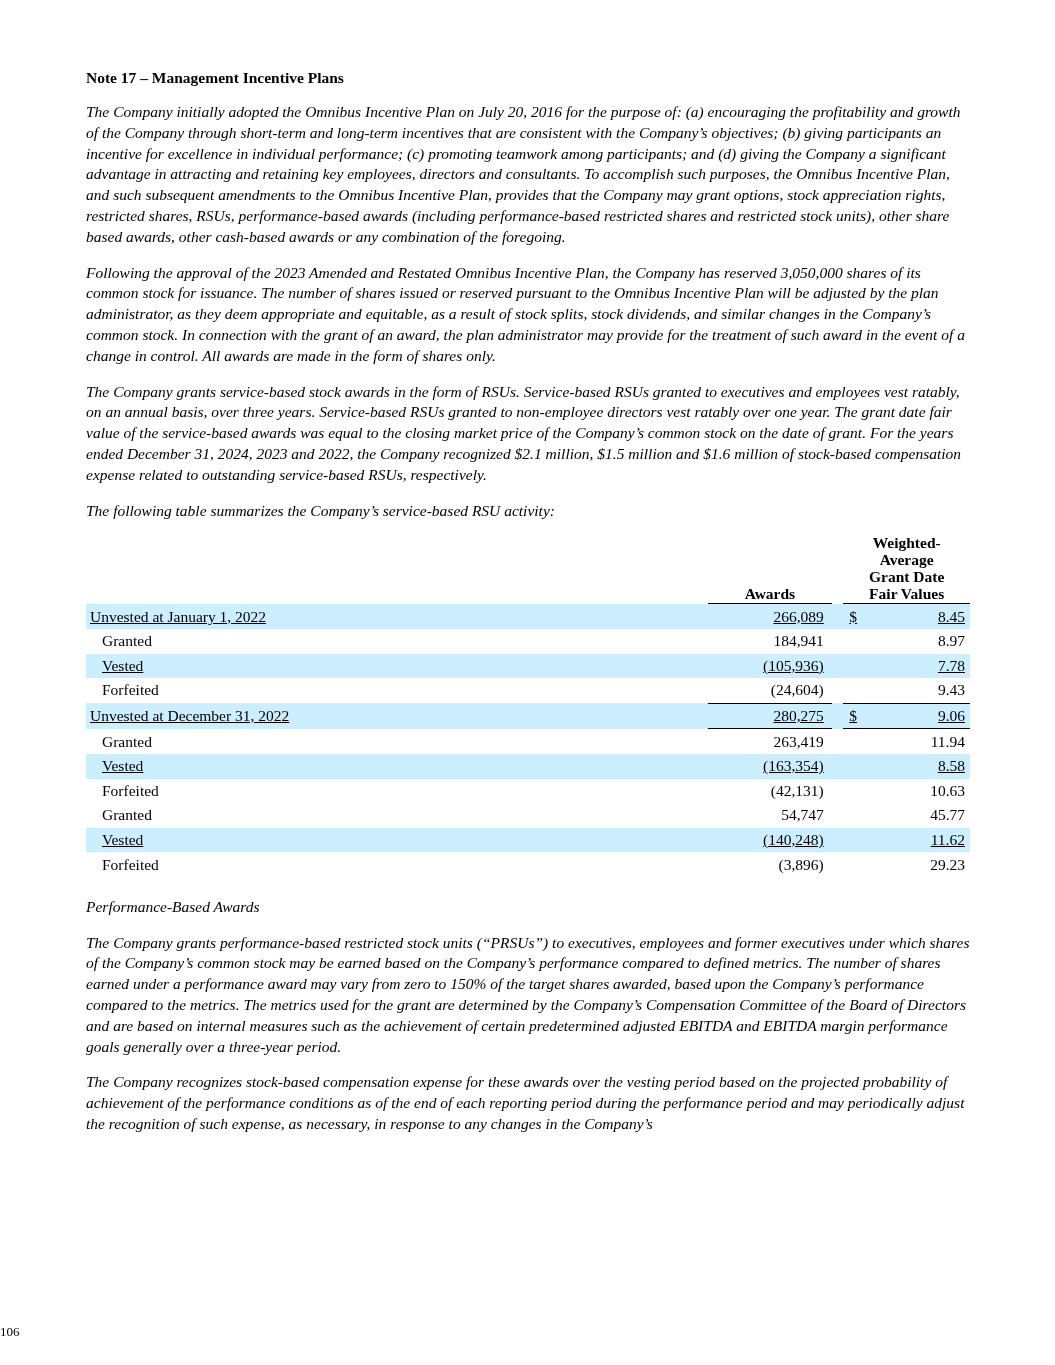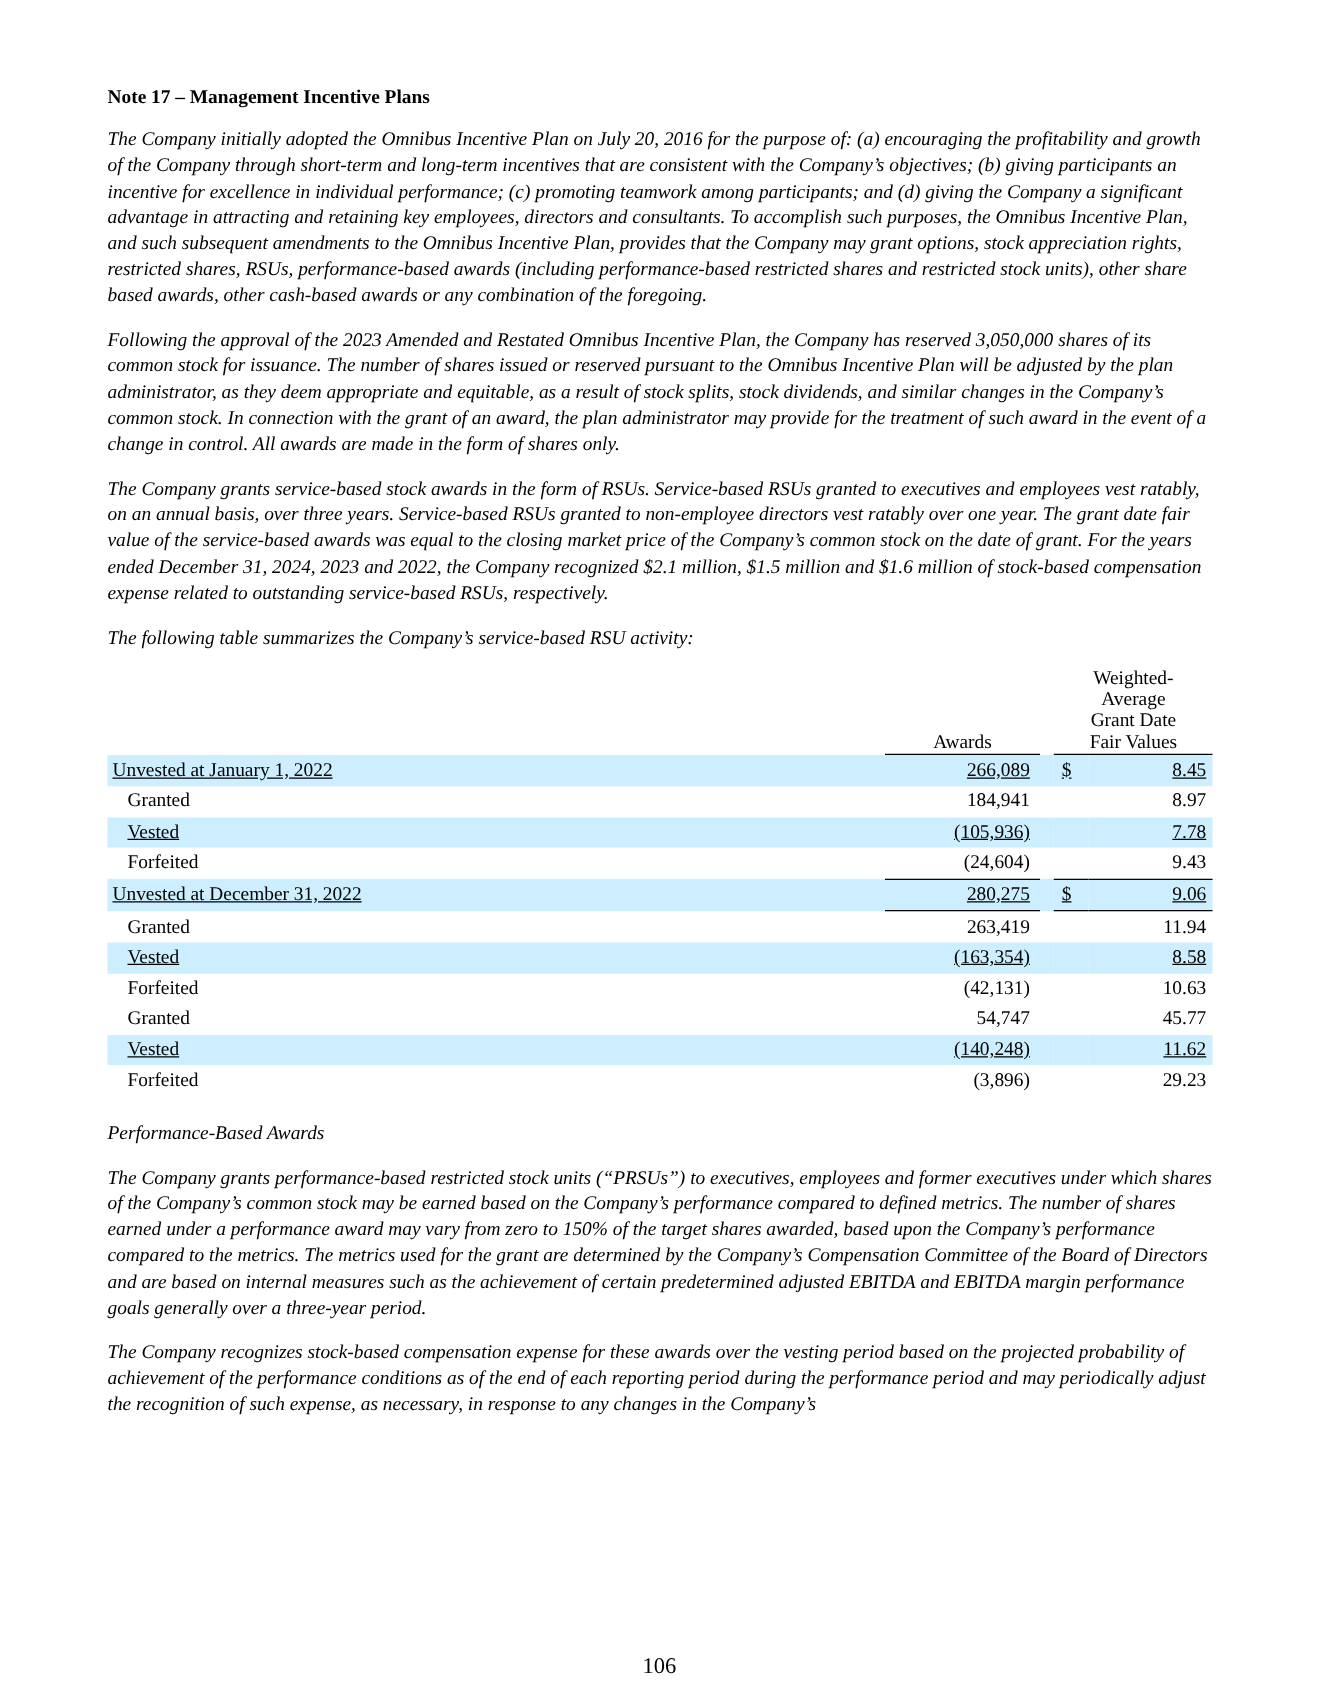--- a/index.html
+++ b/index.html
@@ -18,21 +18,21 @@
     .subhead { font-style: italic; margin: 0 0 15px 0; }
     table.rsu {
       border-collapse: separate;
       border-spacing: 0;
       width: 884px;
       margin-top: 13px;
       font-size: 15.5px;
     }
     table.rsu td { padding: 0; height: 24.6px; line-height: 24px; }
     table.rsu thead td {
-      font-weight: normal;
+      font-weight: bold;
       text-align: center;
       line-height: 17px;
       vertical-align: bottom;
       height: auto;
       padding-bottom: 1px;
     }
     .col-label { width: 628px; padding-left: 4px !important; }
     .col-awards { width: 118px; text-align: right; padding-right: 8px !important; }
     .col-gap { width: 12px; }
     .col-dollar { width: 22px; text-align: left; padding-left: 6px !important; }
@@ -40,22 +40,22 @@
     tr.shade td { background: #cceeff; text-decoration: underline; }
     tr.shade td.col-gap { background: #cceeff; }
     .indent { padding-left: 16px !important; }
     .bt { border-top: 1.5px solid #000; margin-top: 16px; }
     .bb-double { border-bottom: 3.5px double #000; }
     .hdr-line td.col-awards, .hdr-line td.col-value, .hdr-line td.col-dollar { border-bottom: 1.5px solid #000; }
     .page-number {
       position: absolute;
       left: 0; right: 0;
       top: 1322px;
-      text-align: center;
-      font-size: 18px;
+      text-align: left;
+      font-size: 13px;
     }
   </style>
 </head>
 <body>
 
 <div class="page">
   <div class="heading">Note 17 – Management Incentive Plans</div>
 
   <p>The Company initially adopted the Omnibus Incentive Plan on July 20, 2016 for the purpose of: (a) encouraging the profitability and growth of the Company through short-term and long-term incentives that are consistent with the Company’s objectives; (b) giving participants an incentive for excellence in individual performance; (c) promoting teamwork among participants; and (d) giving the Company a significant advantage in attracting and retaining key employees, directors and consultants. To accomplish such purposes, the Omnibus Incentive Plan, and such subsequent amendments to the Omnibus Incentive Plan, provides that the Company may grant options, stock appreciation rights, restricted shares, RSUs, performance-based awards (including performance-based restricted shares and restricted stock units), other share based awards, other cash-based awards or any combination of the foregoing.</p>
   <p>Following the approval of the 2023 Amended and Restated Omnibus Incentive Plan, the Company has reserved 3,050,000 shares of its common stock for issuance. The number of shares issued or reserved pursuant to the Omnibus Incentive Plan will be adjusted by the plan administrator, as they deem appropriate and equitable, as a result of stock splits, stock dividends, and similar changes in the Company’s common stock. In connection with the grant of an award, the plan administrator may provide for the treatment of such award in the event of a change in control. All awards are made in the form of shares only.</p>

